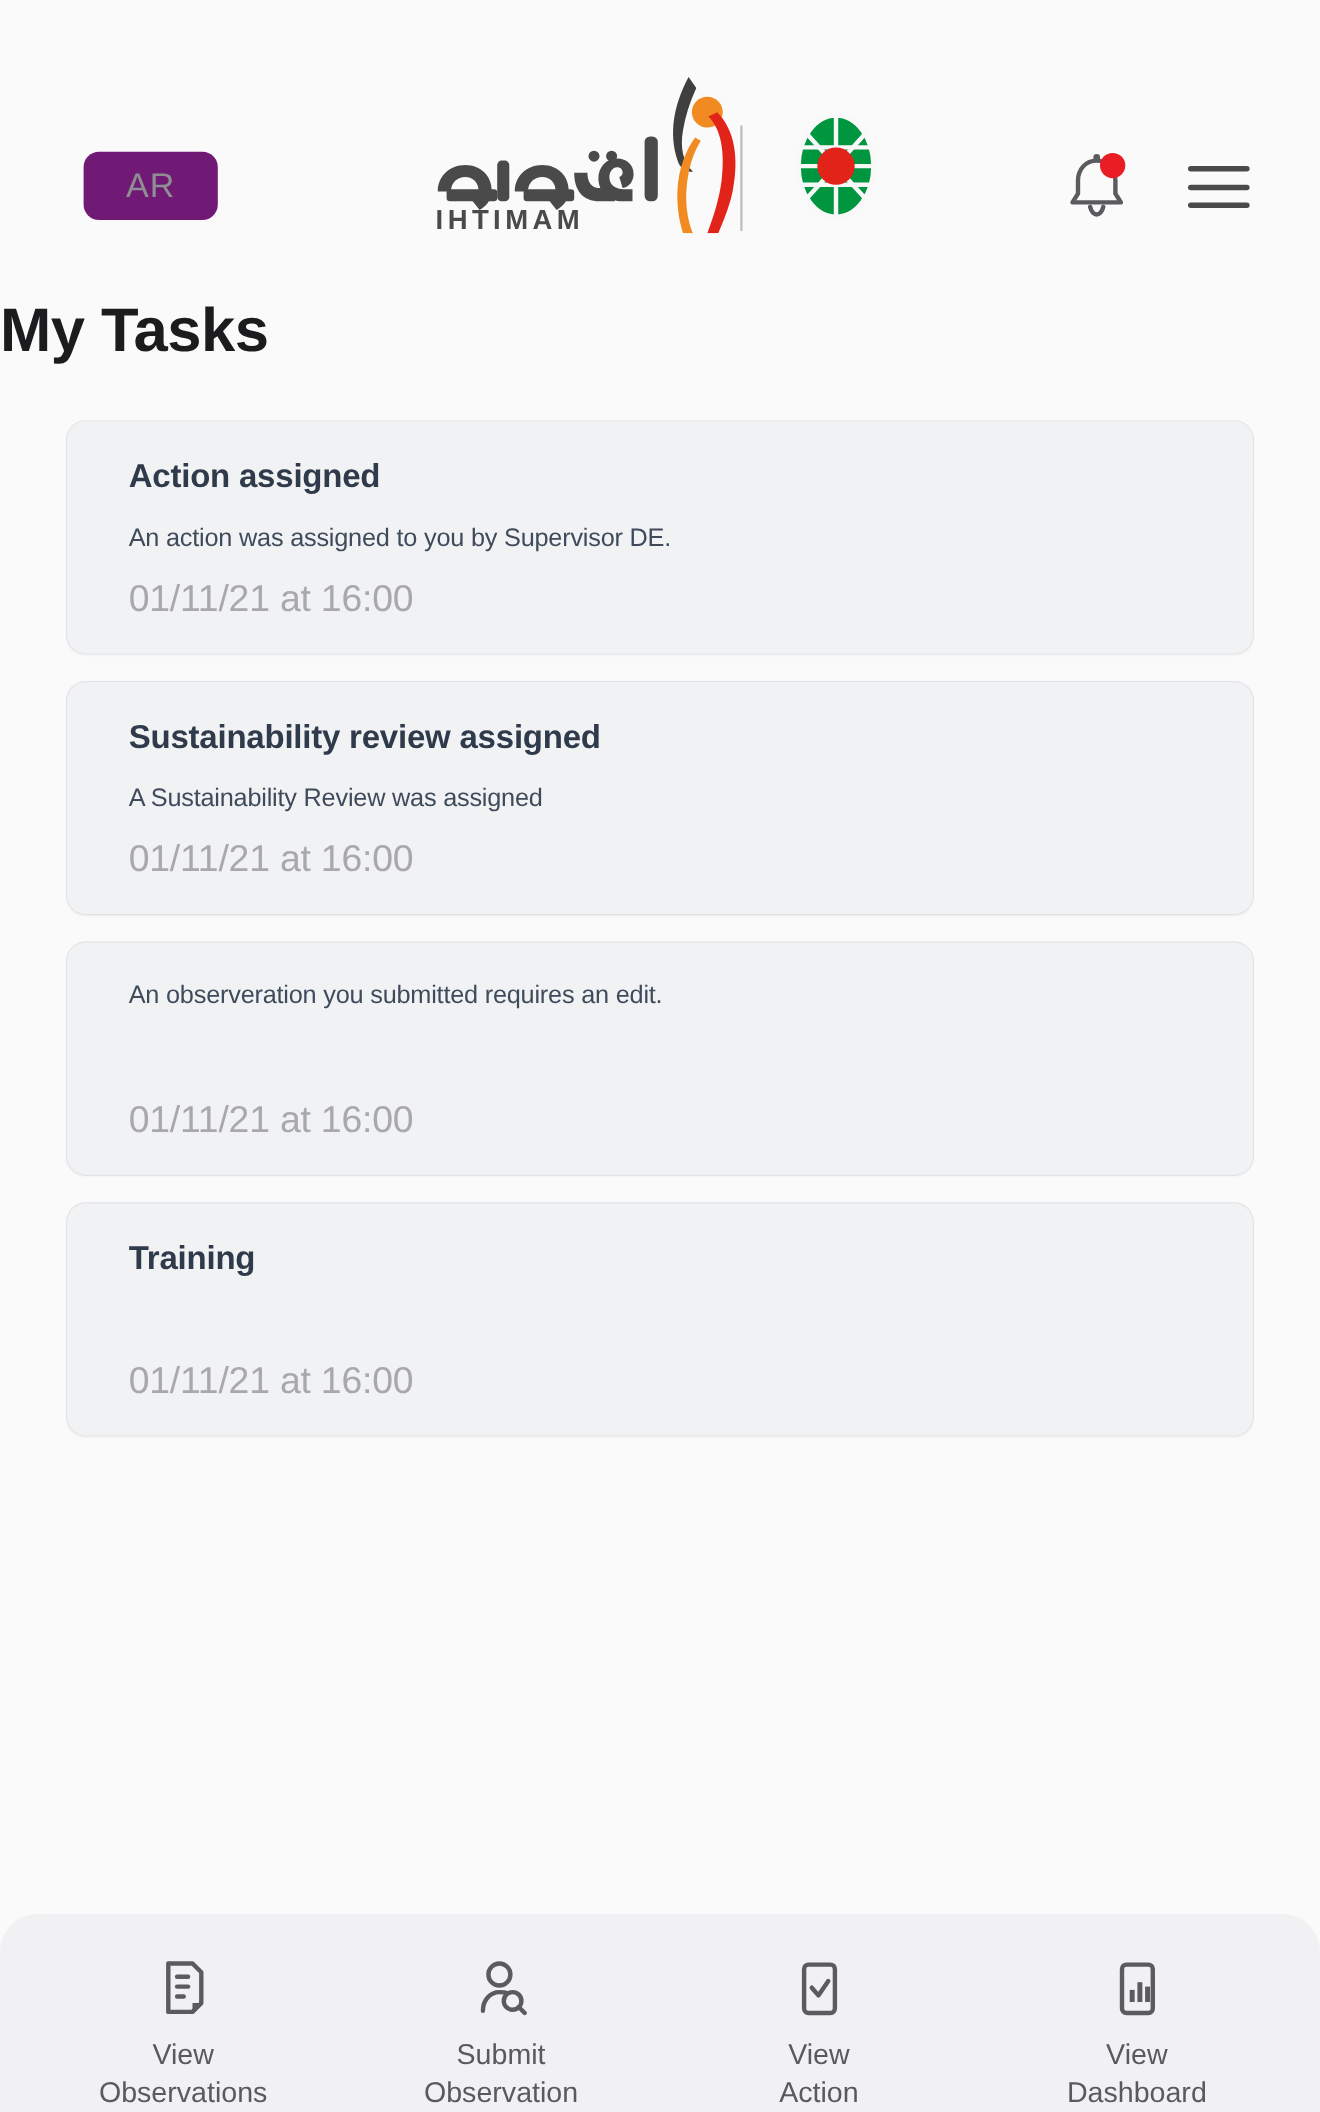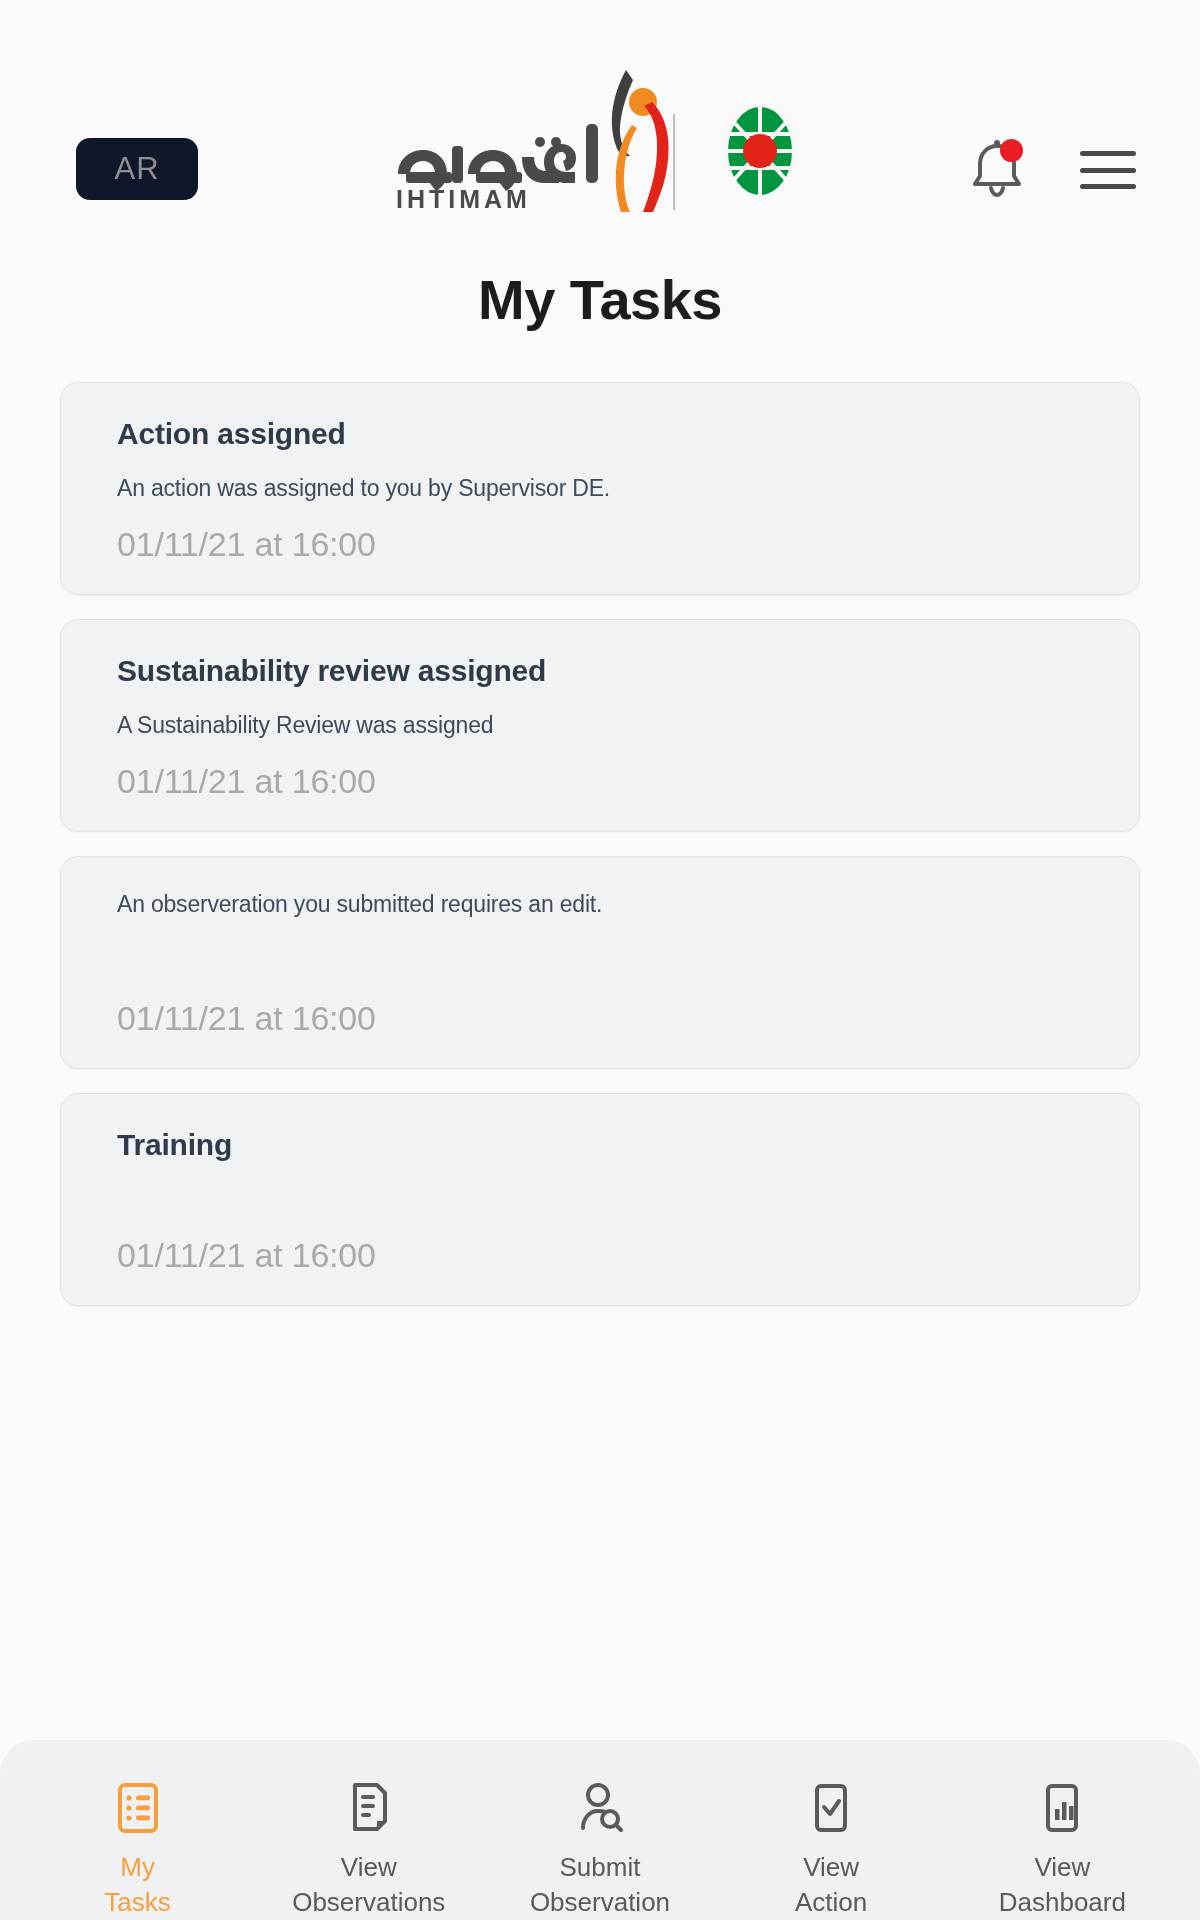--- a/index.html
+++ b/index.html
@@ -21,21 +21,21 @@
     position: relative;
     height: 245px;
     flex: 0 0 245px;
     display: flex;
     align-items: center;
   }
   .lang-toggle {
     position: absolute;
     left: 76px; top: 138px;
     width: 122px; height: 62px;
-    background: #0f172a;
+    background: #701a75;
     border-radius: 14px;
     display: flex; align-items: center; justify-content: center;
     font-size: 31px;
     color: #8e8e93;
     letter-spacing: 1px;
     border: none;
     cursor: pointer;
   }
   .logo-wrap {
     position: absolute;
@@ -59,21 +59,21 @@
     width: 23px; height: 23px;
     background: #ea1d25;
     border-radius: 50%;
   }
   .menu-btn { width: 56px; height: 44px; background: none; border: none; cursor: pointer;
               display: flex; flex-direction: column; justify-content: space-between; padding: 3px 0; }
   .menu-btn span { display: block; height: 5px; width: 100%; background: #4a4a4a; border-radius: 3px; }
 
   
   .page-title {
-    text-align: center;
+    text-align: left;
     font-size: 56px;
     font-weight: bold;
     color: #1c1c1e;
     letter-spacing: -0.5px;
     margin-top: 22px;
     margin-bottom: 50px;
   }
 
   
   .task-list {
@@ -249,37 +249,20 @@
 
     <div class="task-card">
       <div class="task-title">Training</div>
       <div class="task-time">01/11/21 at 16:00</div>
     </div>
 
   </div>
 
   <div class="bottom-nav">
 
-    <button class="nav-item active">
-      <span class="nav-icon">
-        <svg width="44" height="52" viewBox="0 0 44 52" aria-hidden="true">
-          <rect x="4" y="3" width="36" height="46" rx="5" fill="none" stroke="#F5A03C" stroke-width="4"></rect>
-          <circle cx="13" cy="16" r="2.6" fill="#F5A03C"></circle>
-          <circle cx="13" cy="26" r="2.6" fill="#F5A03C"></circle>
-          <circle cx="13" cy="36" r="2.6" fill="#F5A03C"></circle>
-          <rect x="20" y="13.6" width="14" height="4.6" rx="2" fill="#F5A03C"></rect>
-          <rect x="20" y="23.6" width="14" height="4.6" rx="2" fill="#F5A03C"></rect>
-          <rect x="20" y="33.6" width="14" height="4.6" rx="2" fill="#F5A03C"></rect>
-        </svg>
-      </span>
-      <span class="nav-label">
-        <span>My</span><br>
-        <span>Tasks</span>
-      </span>
-    </button>
 
     <button class="nav-item">
       <span class="nav-icon">
         <svg width="44" height="52" viewBox="0 0 44 52" aria-hidden="true">
           <path d="M8 3 h22 l8 8 v28 l-8 8 H8 z" fill="none" stroke="#5b5b5f" stroke-width="4" stroke-linejoin="round"></path>
           <rect x="14" y="13" width="14" height="4" rx="2" fill="#5b5b5f"></rect>
           <rect x="14" y="22" width="14" height="4" rx="2" fill="#5b5b5f"></rect>
           <rect x="14" y="31" width="10" height="4" rx="2" fill="#5b5b5f"></rect>
           <path d="M30 39 h8 l-8 8 z" fill="#5b5b5f"></path>
         </svg>

